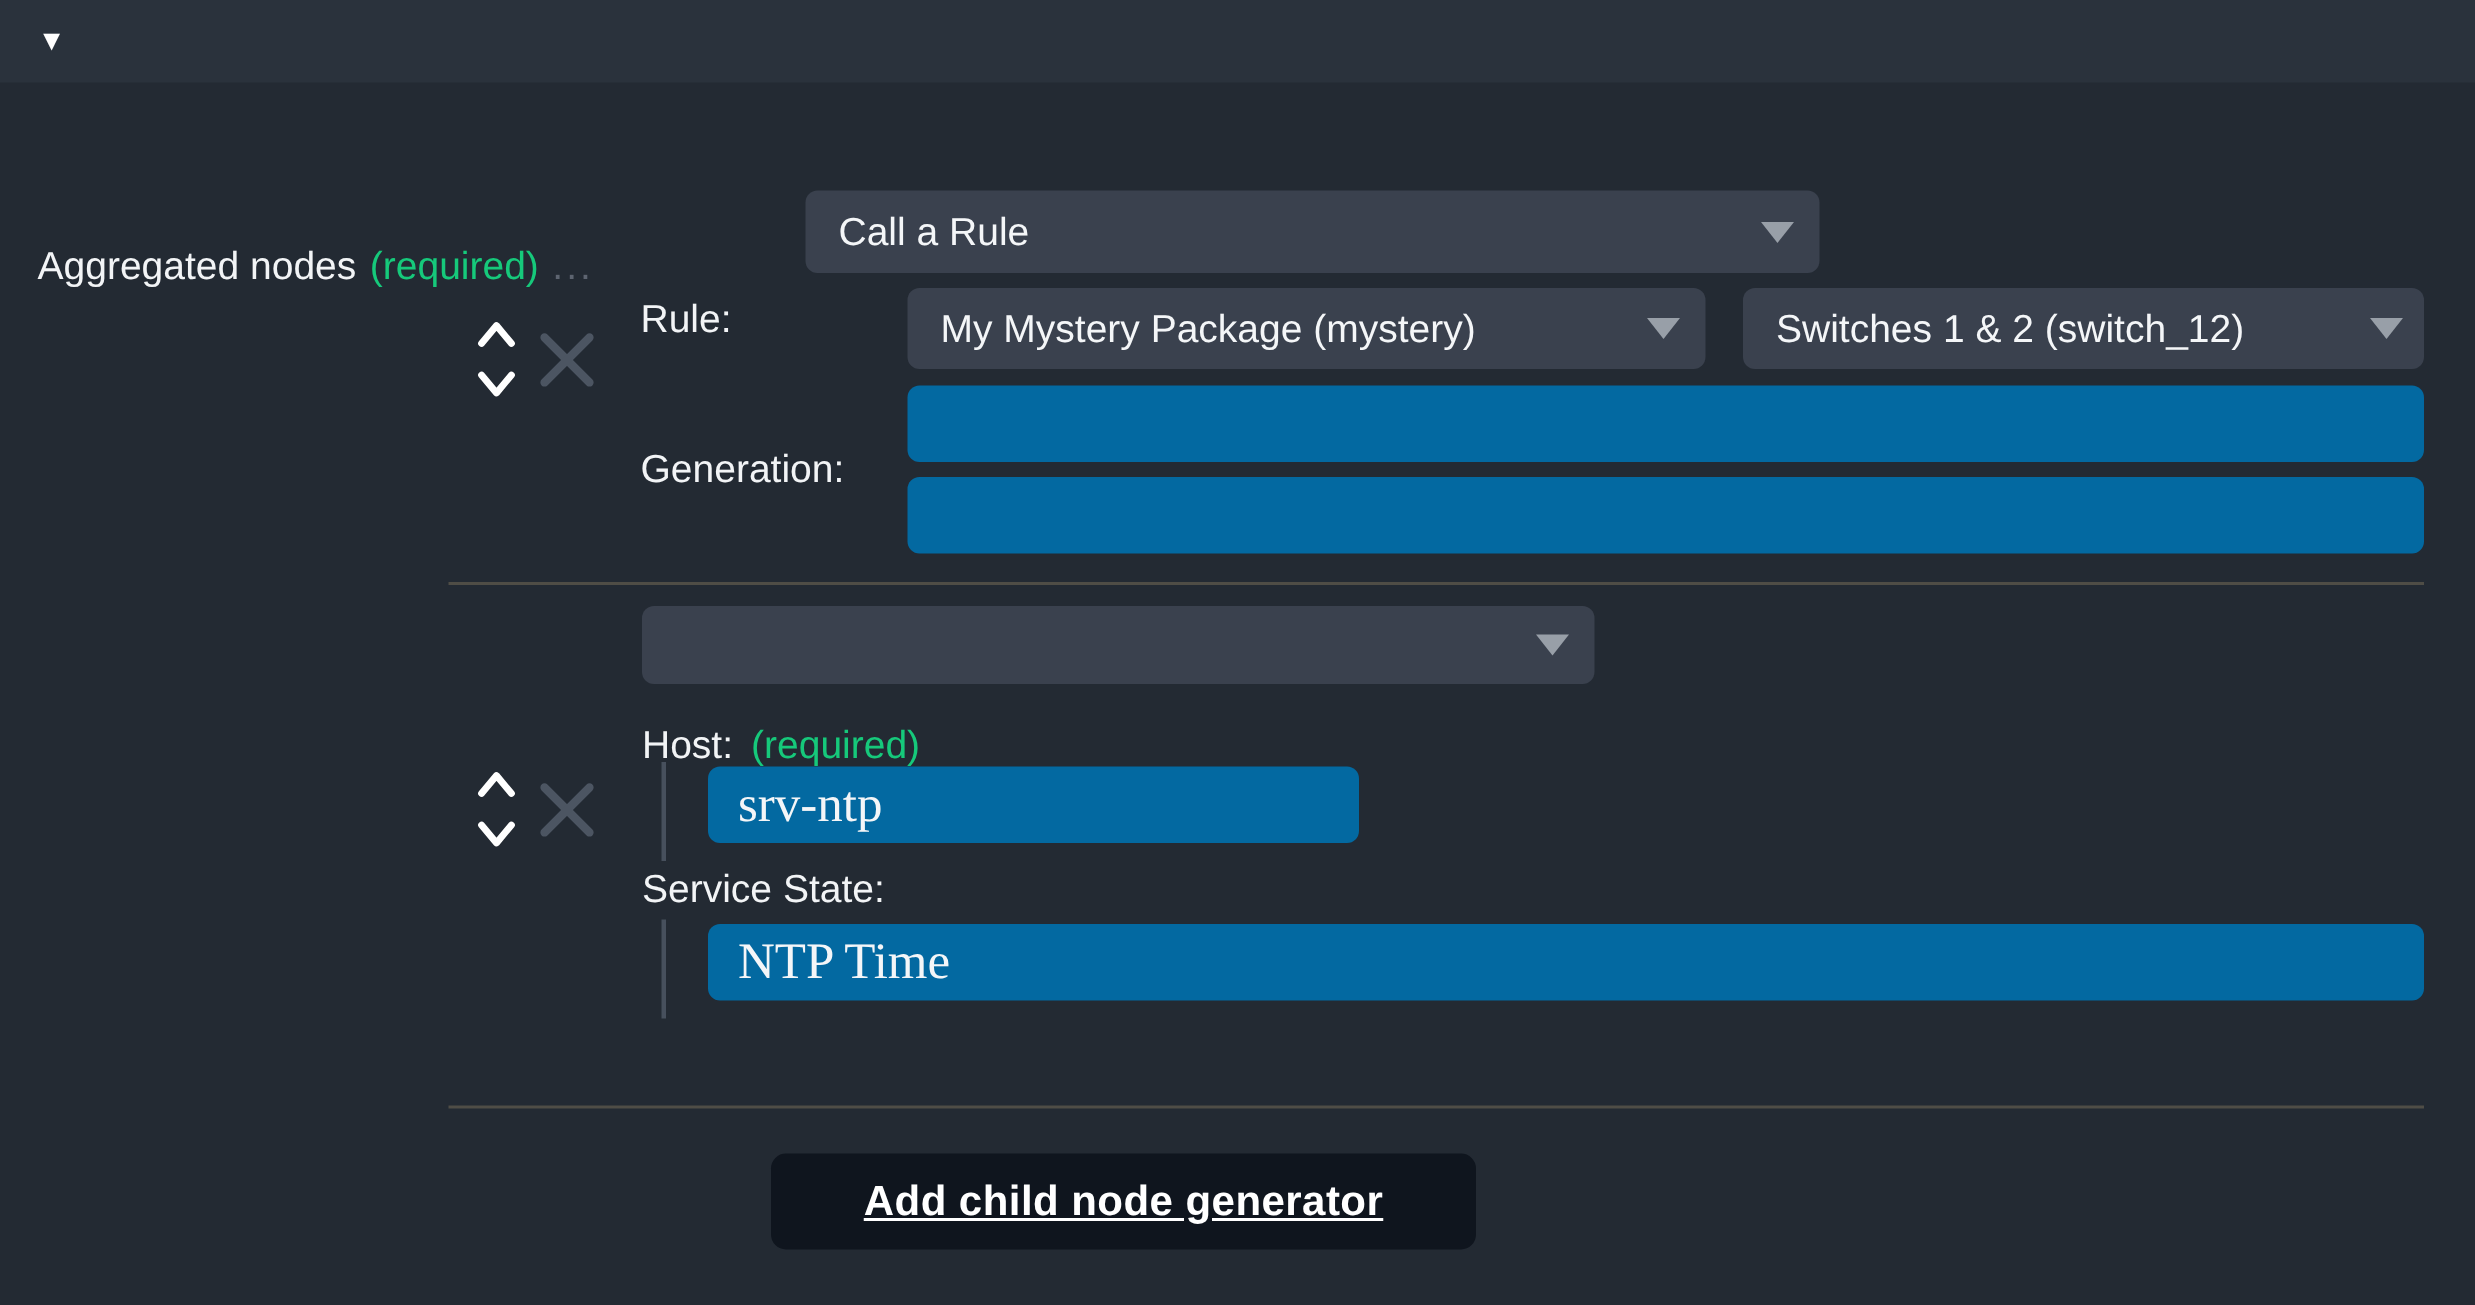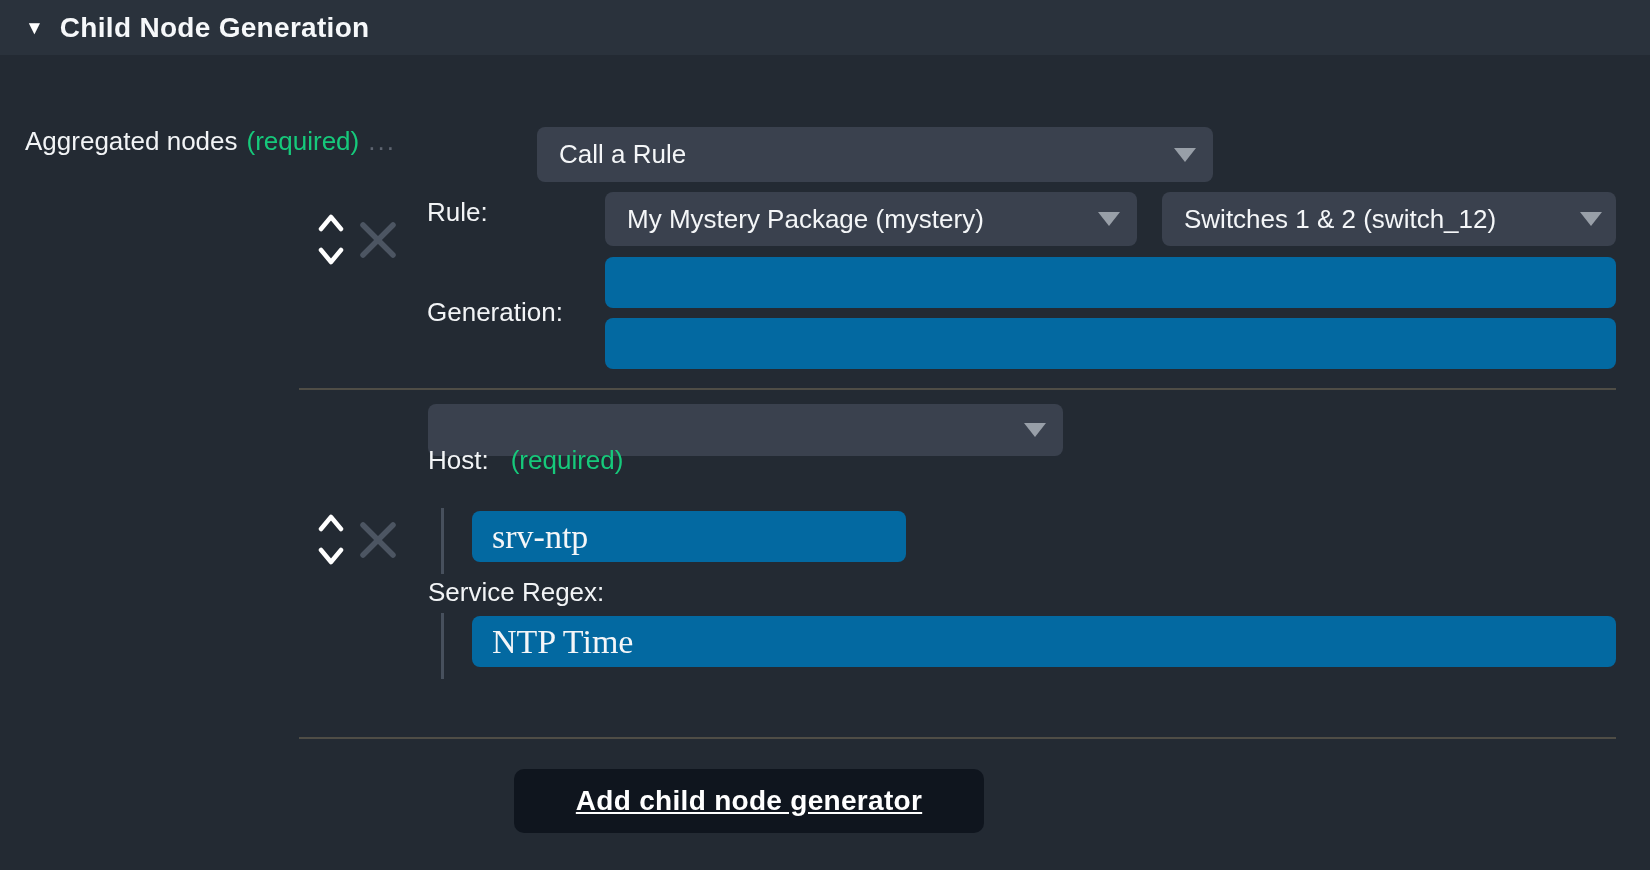--- a/index.html
+++ b/index.html
@@ -20,21 +20,21 @@
     background: #2a323c;
     display: flex; align-items: center;
     padding-left: 25px; gap: 16px;
     cursor: pointer;
   }
   .collapse-tri { font-size: 19px; color: #ffffff; line-height: 1; }
   .panel-title { font-size: 28px; font-weight: bold; color: #f6f8fa; letter-spacing: 0.3px; }
 
   
   .lbl { font-size: 26px; color: #f2f4f6; white-space: nowrap; }
-  .required { color: #16c97b; }
+  .required { color: #16c97b; margin-top: 36px; }
   .dots { color: #5d6470; letter-spacing: 2px; }
 
   
   .select {
     background: #3a414e;
     border-radius: 8px;
     display: flex; align-items: center;
     padding: 0 46px 0 22px;
     font-size: 26px; color: #f4f6f8;
     cursor: pointer;
@@ -74,21 +74,20 @@
     cursor: pointer;
     letter-spacing: 0.3px;
     text-decoration: underline;
   }
 </style>
 </head>
 <body>
 
 <div class="abs panel-header">
   <span class="collapse-tri">▼</span>
-  <span class="panel-title">Child Node Generation</span>
 </div>
 
 <div class="abs" style="left:25px; top:126px; display:flex; gap:9px; align-items:baseline;">
   <span class="lbl">Aggregated nodes</span>
   <span class="lbl required">(required)</span>
   <span class="lbl dots">...</span>
 </div>
 
 <div class="abs select" style="left:537px; top:127px; width:676px; height:55px;">
   <span>Call a Rule</span>
@@ -127,21 +126,21 @@
 <div class="abs lbl" style="left:427px; top:297px;">Generation:</div>
 <input class="abs txt" style="left: 605px; top: 257px; width: 1011px; height: 51px;" value="">
 <input class="abs txt" style="left: 605px; top: 318px; width: 1011px; height: 51px;" value="">
 
 <div class="abs divider" style="left:299px; top:388px; width:1317px;"></div>
 
 <div class="abs select" style="left:428px; top:404px; width:635px; height:52px;">
   <span class="arrow"></span>
 </div>
 
-<div class="abs" style="left:428px; top:445px; display:flex; gap:22px; align-items:baseline;">
+<div class="abs" style="left:428px; top:445px; display:flex; gap:12px; align-items:baseline;">
   <span class="lbl">Host:</span>
   <span class="lbl required">(required)</span>
 </div>
 
 <div class="abs" style="left:318px; top:512px;">
   <button class="icon-btn" title="">
     <svg width="26" height="22" viewBox="0 0 26 22">
         <polyline points="3,17 13,5 23,17" fill="none" stroke="#ffffff" stroke-width="4.5" stroke-linecap="round" stroke-linejoin="round"></polyline>
       </svg>
   </button>
@@ -154,18 +153,18 @@
 <button class="abs icon-btn" style="left:357px; top:519px;">
   <svg width="42" height="42" viewBox="0 0 42 42">
     <line x1="6" y1="6" x2="36" y2="36" stroke="#4c5562" stroke-width="5.5" stroke-linecap="round"></line>
     <line x1="36" y1="6" x2="6" y2="36" stroke="#4c5562" stroke-width="5.5" stroke-linecap="round"></line>
   </svg>
 </button>
 
 <div class="abs vline" style="left:441px; top:508px; height:66px;"></div>
 <input class="abs txt" style="left: 472px; top: 511px; width: 434px; height: 51px;" value="srv-ntp">
 
-<div class="abs lbl" style="left:428px; top:577px;">Service Regex:</div>
+<div class="abs lbl" style="left:428px; top:577px;">Service State:</div>
 <div class="abs vline" style="left:441px; top:613px; height:66px;"></div>
 <input class="abs txt" style="left: 472px; top: 616px; width: 1144px; height: 51px;" value="NTP Time">
 
 <div class="abs divider" style="left:299px; top:737px; width:1317px;"></div>
 <button class="abs add-btn" style="left:514px; top:769px; width:470px; height:64px;">Add child node generator</button>
 
 </body></html>

